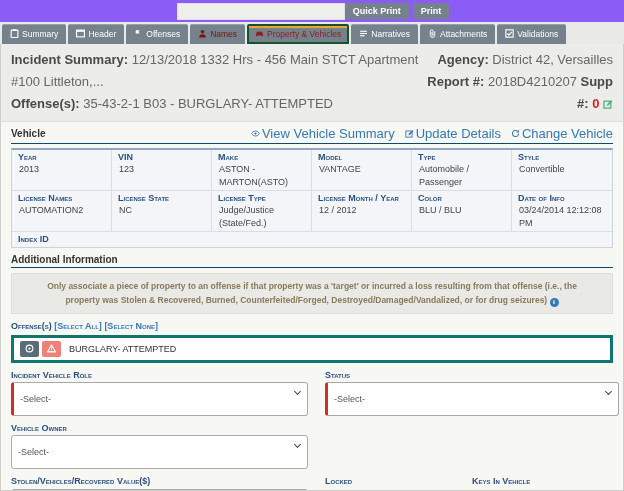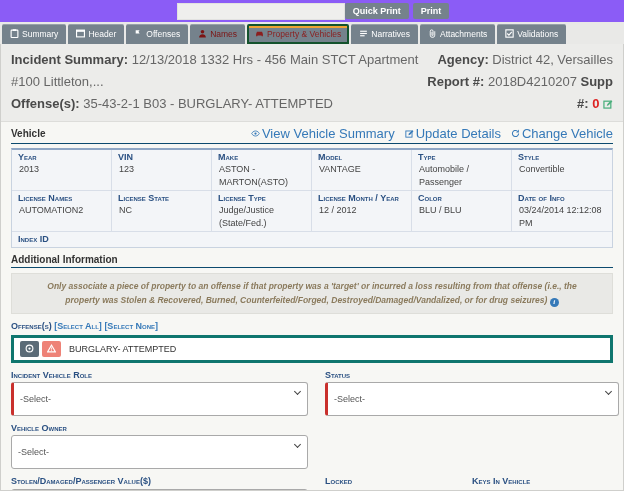--- a/index.html
+++ b/index.html
@@ -44,21 +44,21 @@
   .vrow { display:grid; grid-template-columns:repeat(6,1fr); }
   .vcell { border-right:1px solid #d8dee8; border-bottom:1px solid #d8dee8; padding:2px 6px; }
   .vcell:last-child { border-right:none; }
   .vcell-wide { border-bottom:none; padding:2px 6px; }
   .flabel { font-variant:small-caps; font-weight:bold; font-size:9px; color:#2a5082;
     line-height:1.2; }
   .fvalue { font-size:9px; color:#444; line-height:1.4; padding-left:1px; min-height:12px; }
   
   .notice { margin:5px 0 2px 0; background:#e9e9e6; border:1px solid #deded9;
     padding:5px 26px; text-align:center; font-size:8.5px; font-weight:bold; color:#8a7a5c;
-    line-height:1.7;font-style:italic; }
+    line-height:1.7; }
   .info-ico { display:inline-block; width:9px; height:9px; border-radius:50%;
     background:#3579b8; color:#fff; font-size:7px; font-weight:bold; text-align:center;
     line-height:9px; vertical-align:-1px; font-family:"Liberation Serif", serif; }
   .off-label-row { margin:7px 0 3px 0; font-size:9px; }
   .off-links { color:#3579b8; font-variant:small-caps; font-weight:bold; cursor:pointer; }
   .offense-box { background:#fff; border:3px solid #0f766e; padding:3px 6px; display:flex;
     align-items:center; gap:3px; }
   .ico-btn { width:19px; height:16px; border:none; border-radius:2px; color:#fff;
     display:flex; align-items:center; justify-content:center; cursor:pointer; }
   .ico-btn svg { width:9px; height:9px; }
@@ -310,21 +310,21 @@
       <div>
         <div class="field-label">Vehicle Owner</div>
         <div class="select">
           <span>-Select-</span>
           <span class="chev"></span>
         </div>
       </div>
       <div></div>
 
       <div>
-        <div class="field-label">Stolen/Damaged/Passenger Value($)</div>
+        <div class="field-label">Stolen/Vehicles/Recovered Value($)</div>
         <input class="text-input" type="text" value="" style="">
       </div>
       <div class="cb-pair">
         <div>
           <div class="field-label">Locked</div>
           <input class="check" type="checkbox" style="">
         </div>
         <div>
           <div class="field-label">Keys In Vehicle</div>
           <input class="check" type="checkbox" style="">

